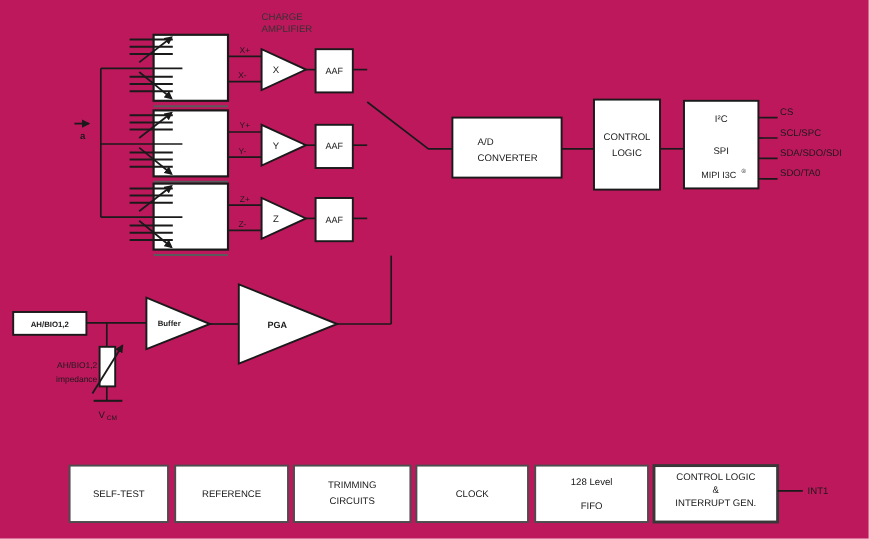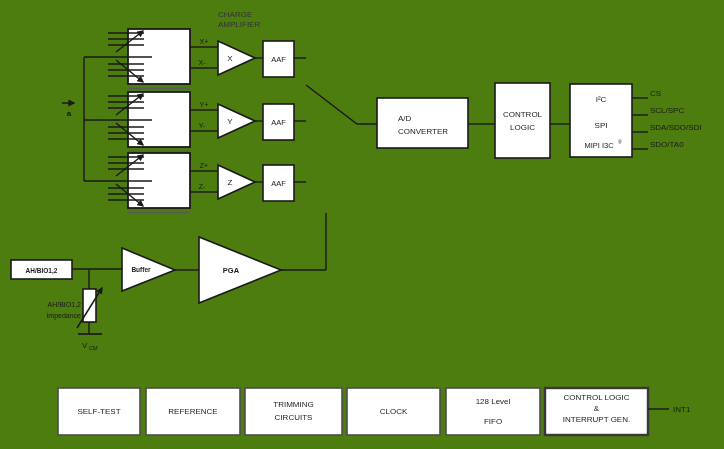--- a/index.html
+++ b/index.html
@@ -1,16 +1,16 @@
 <!DOCTYPE html>
 <html><head>
 <meta charset="utf-8">
 <style>
   html,body{margin:0;padding:0;background:#ffffff;}
-  .stage{position:relative;width:724px;height:449px;background:#4d7c0f;overflow:hidden;}
+  .stage{position:relative;width:724px;height:449px;background:#be185d;overflow:hidden;}
   svg{display:block;}
   .w   {stroke:#1a1a1a;stroke-width:1.4;fill:none;}
   .bx  {stroke:#1a1a1a;stroke-width:1.6;fill:#ffffff;}
   .cell{stroke:#1a1a1a;stroke-width:1.8;fill:#ffffff;}
   .bar {stroke:#1a1a1a;stroke-width:1.7;}
   .ar  {stroke:#1a1a1a;stroke-width:1.5;fill:none;}
   .gray{stroke:#5a5a5a;stroke-width:1.7;}
   .gb  {stroke:#4d4d4d;stroke-width:1.6;fill:#ffffff;}
   .gb2 {stroke:#383838;stroke-width:2.4;fill:#ffffff;}
   text{font-family:"Liberation Sans",sans-serif;fill:#1a1a1a;}

